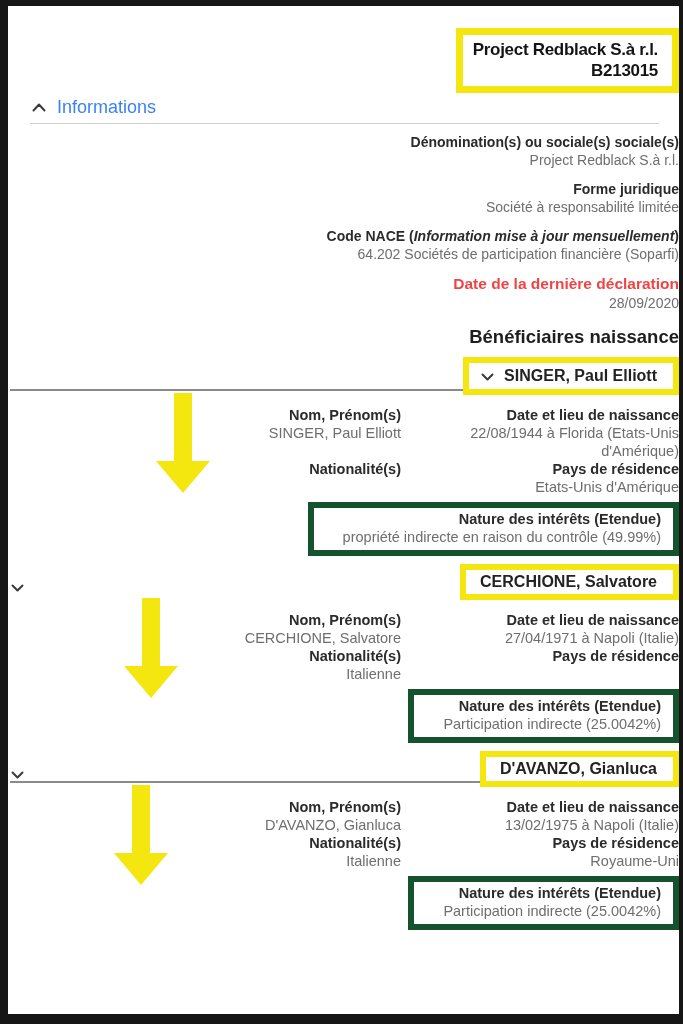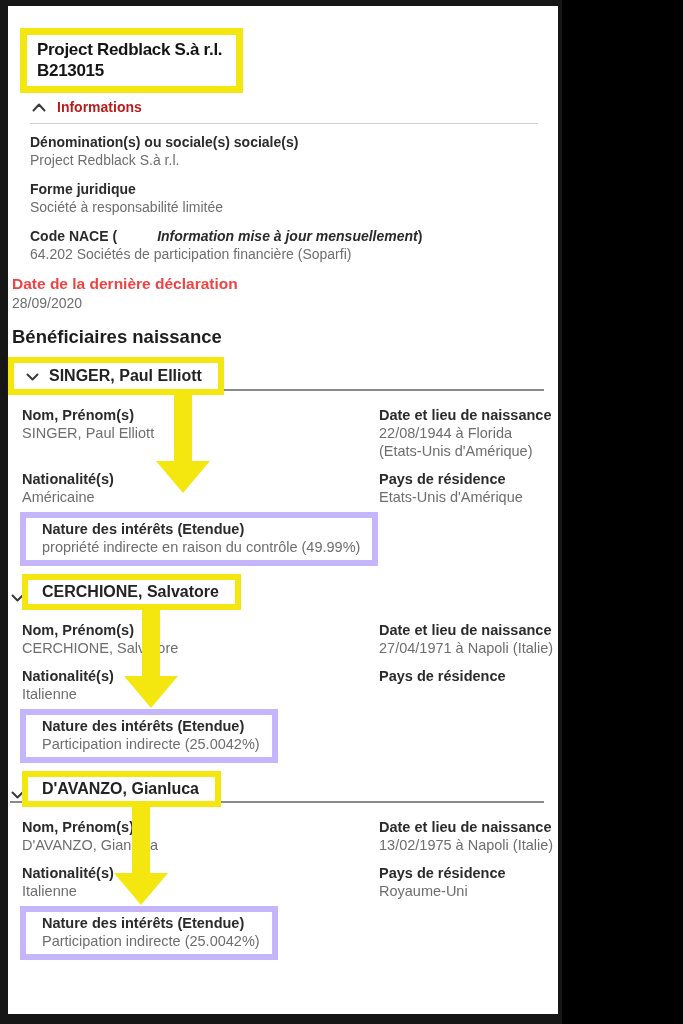--- a/index.html
+++ b/index.html
@@ -1,49 +1,50 @@
 <!DOCTYPE html>
 <html><head>
 <meta charset="utf-8">
 <style>
   html,body{margin:0;padding:0;background:#000;}
   .page{
     position:relative;
-    width:562px;height:1024px;
+    width:683px;height:1024px;
     box-sizing:border-box;
     background:#fff;
     border-style:solid;border-color:#161616;
     border-width:6px 4px 10px 8px;
     font-family:"Liberation Sans", sans-serif;
     overflow:hidden;
+    text-align:right;
   }
   
   .title-box{
     display:inline-block;
     margin:22px 0 0 12px;
     border:7px solid #f4e60f;
     background:#fff;
     padding:4px 14px 5px 10px;
   }
   .title-line{
     font-size:17px;line-height:21px;font-weight:bold;color:#141414;
     letter-spacing:-0.3px;
   }
   
   .info-header{
     margin:5px 0 0 24px;
     display:flex;align-items:center;gap:11px;
     height:18px;cursor:pointer;
   }
-  .info-header .lbl{font-size:14px;font-weight:bold;color:#b91c1c;}
+  .info-header .lbl{font-size:18px;font-weight:normal;color:#3b82f6;}
   .info-sep{height:1px;background:#cfcfcf;margin:7px 20px 0 22px;}
   .info-fields{padding:9px 0 0 22px;}
   .field{margin-bottom:11px;}
   .f-label{font-size:14px;line-height:18px;font-weight:bold;color:#2b2b2b;}
-  .f-label em{font-style:italic;margin-left:40px;}
+  .f-label em{font-style:italic;}
   .f-val{font-size:14px;line-height:18px;color:#6e6e6e;}
   
   .decl{margin:4px 0 0 4px;}
   .decl .d-label{font-size:15.5px;line-height:20px;font-weight:bold;color:#ef4444;}
   .decl .d-val{font-size:14px;line-height:19px;color:#6e6e6e;}
   .bene-title{margin:12px 0 0 4px;font-size:18.5px;line-height:24px;font-weight:bold;color:#1e1e1e;}
   
   .bene{position:relative;}
   .bene.m1{margin-top:8px;}
   .bene.m2{margin-top:8px;}
@@ -53,29 +54,29 @@
   .bene-box{
     position:relative;z-index:1;
     display:inline-flex;align-items:center;gap:10px;
     border:6px solid #f4e60f;background:#fff;
     padding:3px 16px 3px 12px;
     cursor:pointer;
   }
   .bene-box.shift{margin-left:14px;padding:2px 16px 2px 14px;}
   .bene-name{font-size:16px;line-height:20px;font-weight:bold;color:#232323;white-space:nowrap;}
   .bene-grid{
-    margin-top:11px;padding-left:14px;
-    display:grid;grid-template-columns:357px auto;row-gap:10px;
+    margin-top:11px;padding-left:36px;
+    display:grid;grid-template-columns:357px auto;
   }
   .cell .f-label{font-size:14.5px;}
   .cell .f-val{font-size:14.5px;}
   .nature-box{
     display:inline-block;margin:6px 0 0 12px;
-    border:6px solid #c4b5fd;background:#fff;
-    padding:2px 12px 4px 16px;
+    border:6px solid #14532d;background:#fff;
+    padding:2px 12px 4px 29px;
   }
   .nature-box .f-label{font-size:14.5px;}
   .nature-box .f-val{font-size:14.5px;}
   
   .arrow{position:absolute;width:54px;z-index:2;pointer-events:none;}
   .arrow .shaft{margin:0 auto;width:18px;height:68px;background:#f4e60f;}
   .arrow .head{
     width:0;height:0;
     border-left:27px solid transparent;
     border-right:27px solid transparent;
@@ -146,21 +147,20 @@
       <div class="cell">
         <div class="f-label">Nom, Prénom(s)</div>
         <div class="f-val">SINGER, Paul Elliott</div>
       </div>
       <div class="cell">
         <div class="f-label">Date et lieu de naissance</div>
         <div class="f-val">22/08/1944 à Florida (Etats-Unis d'Amérique)</div>
       </div>
       <div class="cell">
         <div class="f-label">Nationalité(s)</div>
-        <div class="f-val">Américaine</div>
       </div>
       <div class="cell">
         <div class="f-label">Pays de résidence</div>
         <div class="f-val">Etats-Unis d'Amérique</div>
       </div>
     </div>
     <div class="nature-box">
       <div class="f-label">Nature des intérêts (Etendue)</div>
       <div class="f-val">propriété indirecte en raison du contrôle (49.99%)</div>
     </div>

